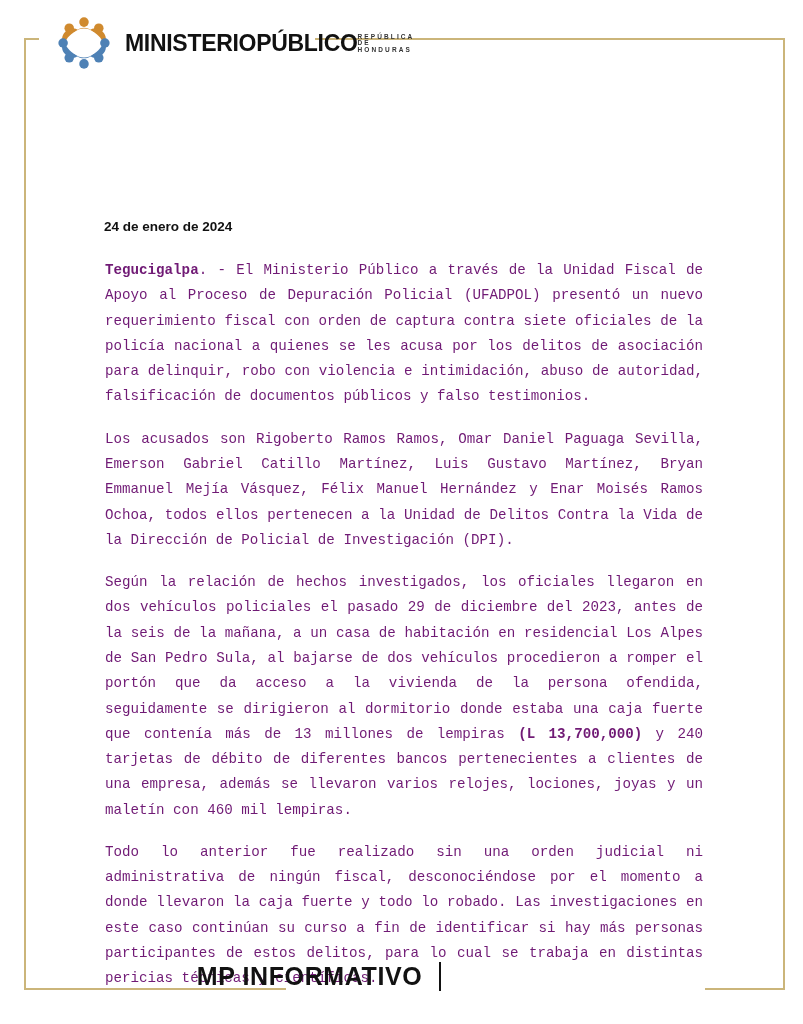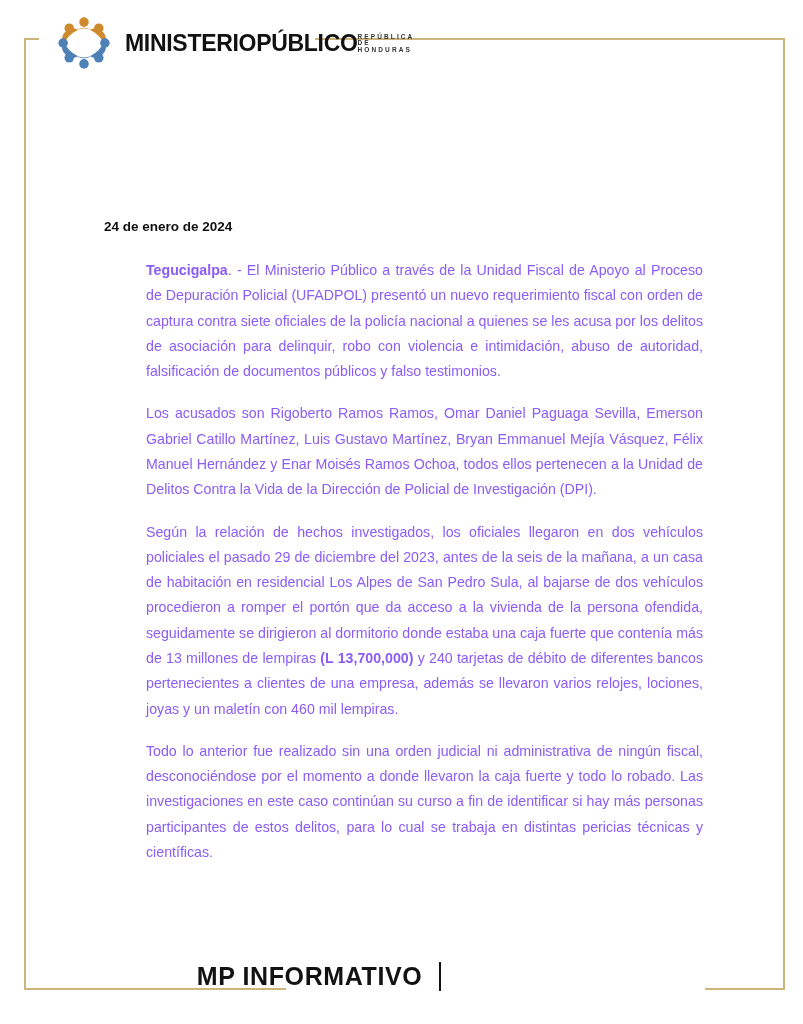--- a/index.html
+++ b/index.html
@@ -120,29 +120,28 @@
   }
 
   .article {
     position: absolute;
     left: 105px;
     top: 258px;
     width: 598px;
   }
 
   .article p {
-    font-family: Liberation Sans, sans-serif;
+    font-family: Liberation Mono, monospace;
     font-size: 14.2px;
     line-height: 1.78;
-    color: #8b5cf6;
+    color: #701a75;
     text-align: justify;
     text-justify: inter-word;
     margin-bottom: 17px;
     hyphens: none;
-    margin-left: 41px;
   }
   .article p:last-child { margin-bottom: 0; }
 
   .article b { font-weight: bold; }
 
   
   .footer-bar {
     position: absolute;
     left: 0;
     top: 962px;

